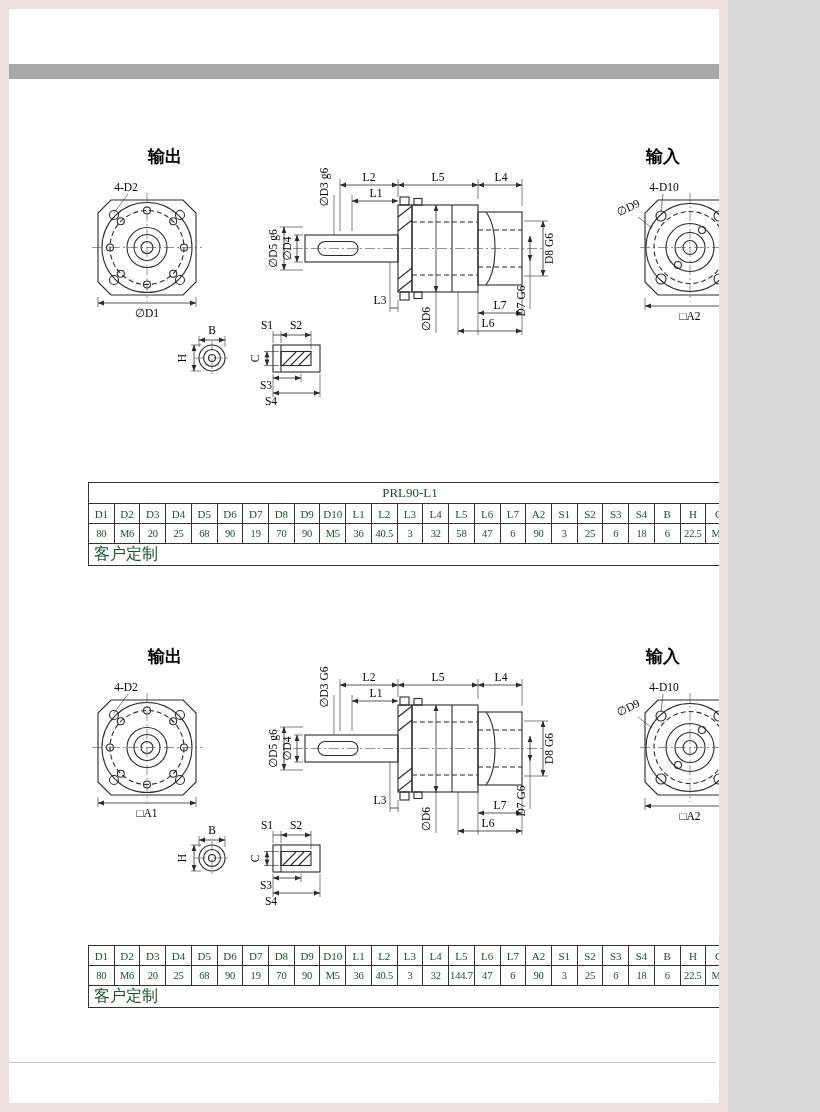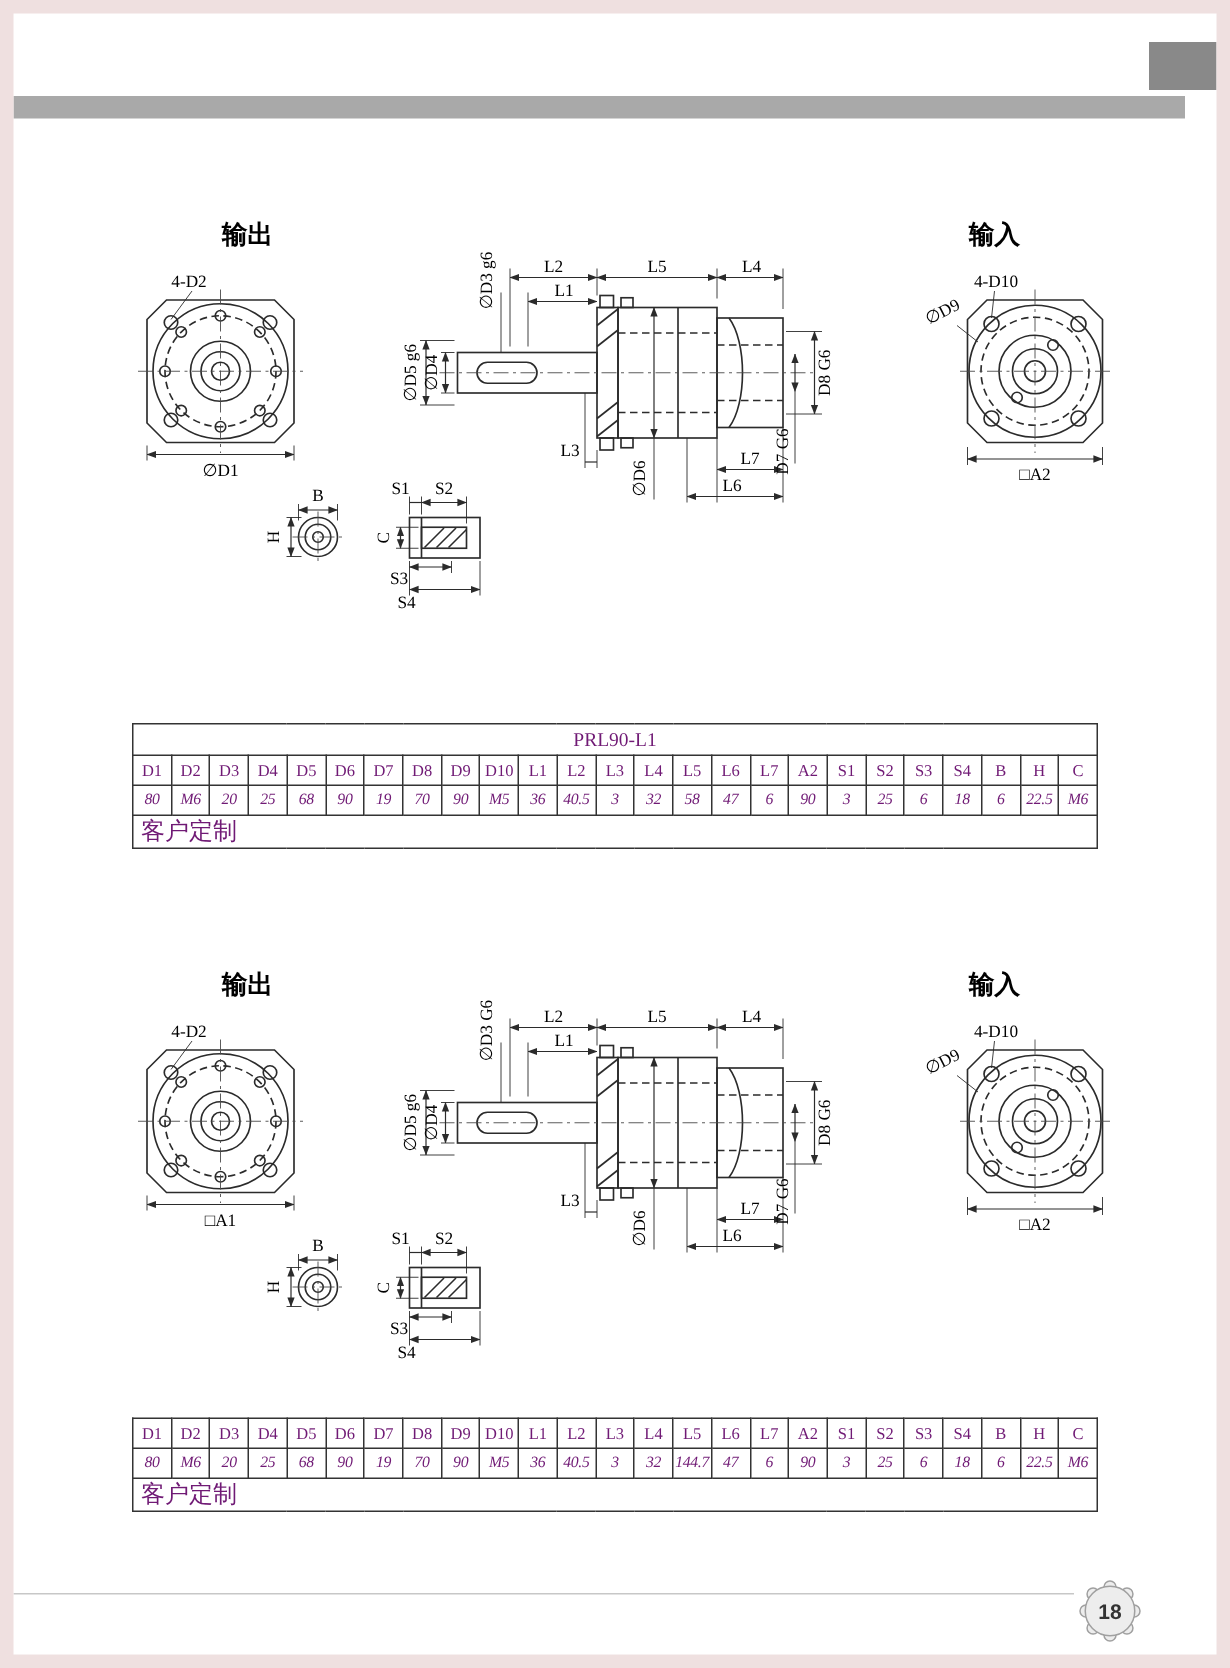--- a/index.html
+++ b/index.html
@@ -1,36 +1,36 @@
 <!DOCTYPE html>
 <html><head>
 <meta charset="utf-8">
 <style>
   * { margin:0; padding:0; box-sizing:border-box; }
   html,body { background:#d8d8d8; }
   body { font-family:"Liberation Sans", sans-serif; }
-  .page { position:relative; width:820px; height:1112px; background:#ffffff; overflow:hidden; }
+  .page { position:relative; width:728px; height:1112px; background:#ffffff; overflow:hidden; }
   .frame { position:absolute; inset:0; border:9px solid #efe0e0; pointer-events:none; z-index:9; }
   .top-bar { position:absolute; left:9px; top:64px; width:781px; height:15px; background:#a9a9a9; }
   .corner-block { position:absolute; left:766px; top:28px; width:45px; height:32px; background:#898989; }
   .sec { position:absolute; left:0; }
   
   .ln > * { stroke:#2b2b2b; fill:none; stroke-width:1.1; }
   line.cl { stroke:#4a4a4a !important; stroke-width:0.6 !important; stroke-dasharray:10 3 2 3; }
   circle.dsh, line.dsh { stroke-dasharray:5 3; }
   .xl { stroke:#2b2b2b; stroke-width:0.6; fill:none; }
   .dl { stroke:#2b2b2b; stroke-width:0.8; fill:none; }
   text.dim { font:11.5px "Liberation Serif", serif; fill:#000; }
   text.cjk { font:700 17px "Liberation Serif", serif; fill:#000; }
   
   .tblwrap { position:absolute; left:88px; width:644px; }
-  table.spec { width:100%; border-collapse:collapse; table-layout:fixed; font-family:"Liberation Serif", serif; color:#701a75; }
+  table.spec { width:100%; border-collapse:collapse; table-layout:fixed; font-family:"Liberation Serif", serif; color:#14532d; }
   table.spec td { border:1px solid #333; text-align:center; font-size:11px; height:20px; padding:0; overflow:hidden; white-space:nowrap; vertical-align:middle; }
   tr.title-row td { font-size:13px; height:21px; }
-  tr.val-row td { font-size:10.5px; letter-spacing:-0.2px;font-style:italic; }
+  tr.val-row td { font-size:10.5px; letter-spacing:-0.2px; }
   tr.foot-row td { text-align:left; padding-left:5px; font-size:16px; }
   .foot-line { position:absolute; left:9px; top:1062px; width:707px; height:1px; background:#c7c7c7; }
   .pagenum-host { position:absolute; left:716px; top:1051px; }
 </style>
 </head>
 <body>
 
 <div class="page">
   <div class="corner-block"></div>
   <div class="top-bar"></div>

